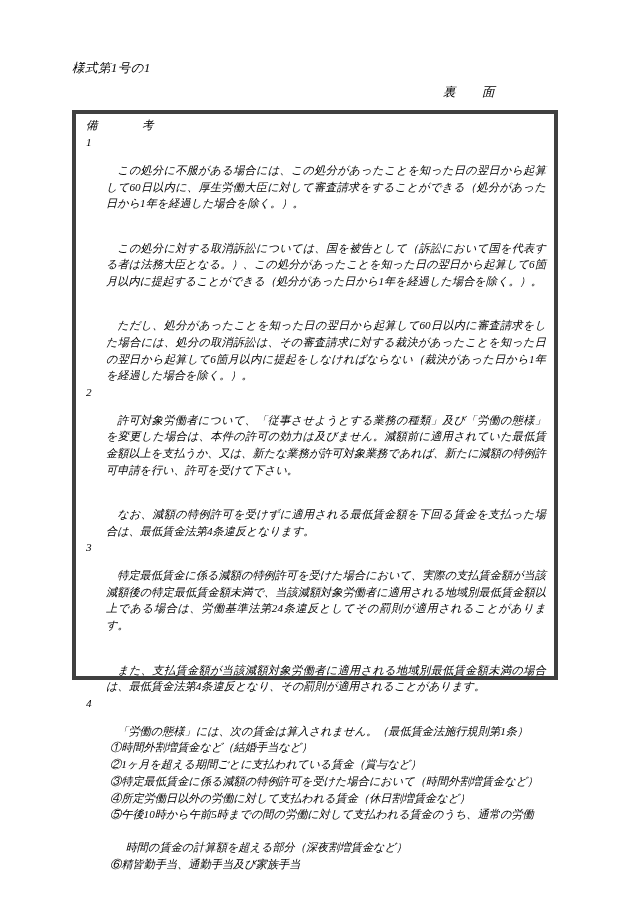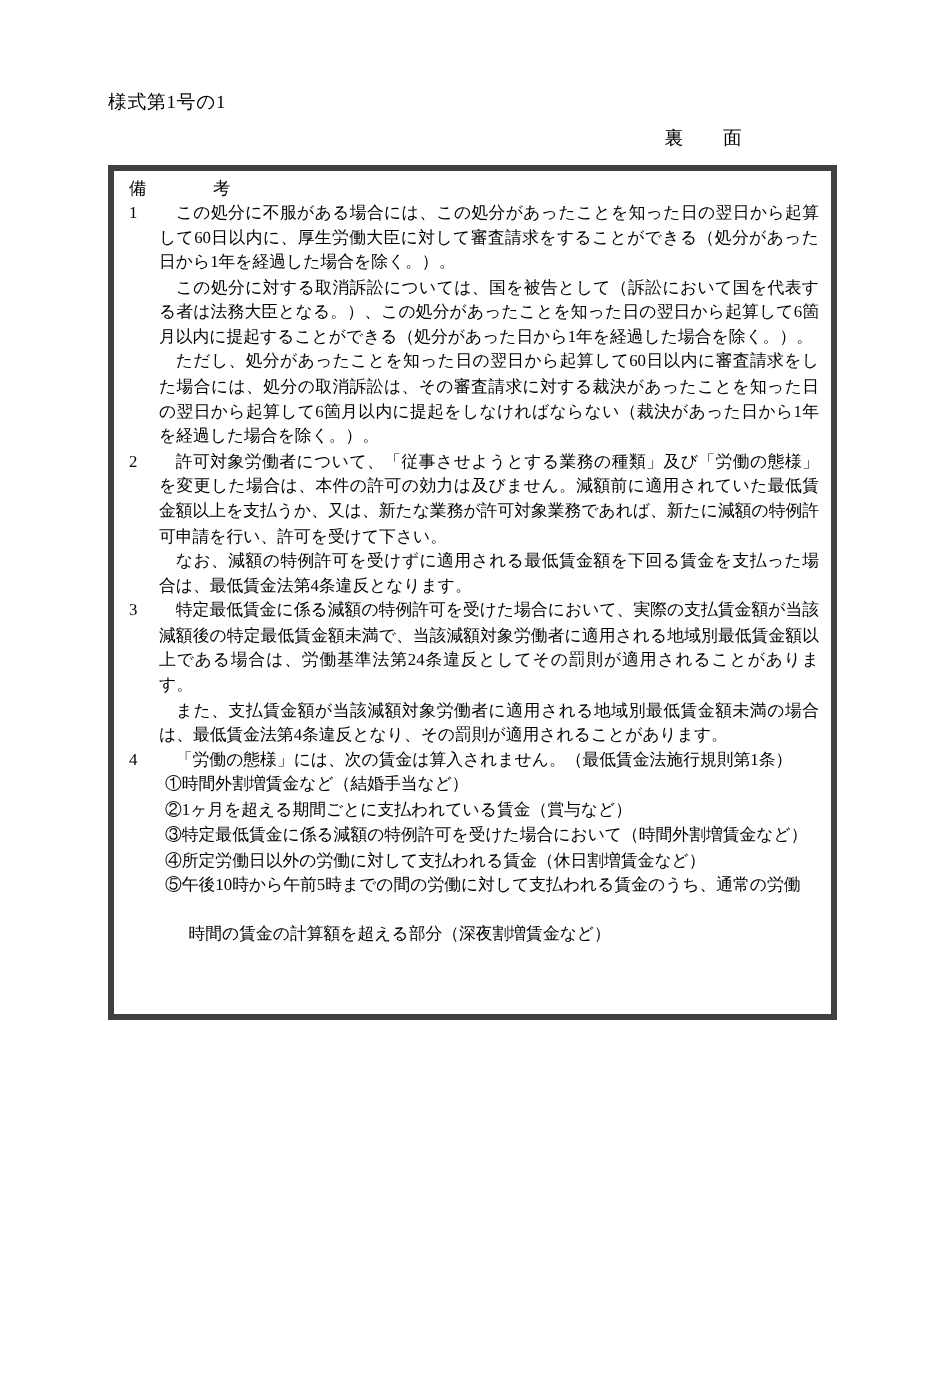--- a/index.html
+++ b/index.html
@@ -12,20 +12,21 @@
     height: 916px;
     font-family: "Liberation Serif", "DejaVu Serif", serif;
     color: #000000;
     position: relative;
   }
   .page {
     position: relative;
     width: 567px;
     height: 916px;
     box-sizing: border-box;
+    font-style: italic;
   }
   .form-id {
     position: absolute;
     left: 72px;
     top: 60px;
     font-size: 12.5px;
     letter-spacing: 0.5px;
   }
   .side-label {
     position: absolute;
@@ -73,20 +74,21 @@
   }
   .item-body {
     flex: 1 1 auto;
   }
   .para {
     text-align: justify;
     text-justify: inter-ideograph;
   }
   .para.indent {
     text-indent: 1em;
+    margin-top: 28px;
   }
   .sub-list {
     font-size: 11.2px;
     line-height: 1.5;
     padding-left: 26px;
     margin-top: 0px;
   }
   .sub-item {
     text-align: justify;
     text-justify: inter-ideograph;
@@ -155,16 +157,19 @@
       <div class="sub-item">
         <span>③</span><span>特定最低賃金に係る減額の特例許可を受けた場合において（時間外割増賃金など）</span>
       </div>
       <div class="sub-item">
         <span>④</span><span>所定労働日以外の労働に対して支払われる賃金（休日割増賃金など）</span>
       </div>
       <div class="sub-item">
         <span>⑤</span><span>午後10時から午前5時までの間の労働に対して支払われる賃金のうち、通常の労働</span>
         <span class="cont">時間の賃金の計算額を超える部分（深夜割増賃金など）</span>
       </div>
+      <div class="sub-item">
+        <span>⑥</span><span>精皆勤手当、通勤手当及び家族手当</span>
+      </div>
     </div>
 
   </div>
 </div>
 
 </body></html>

